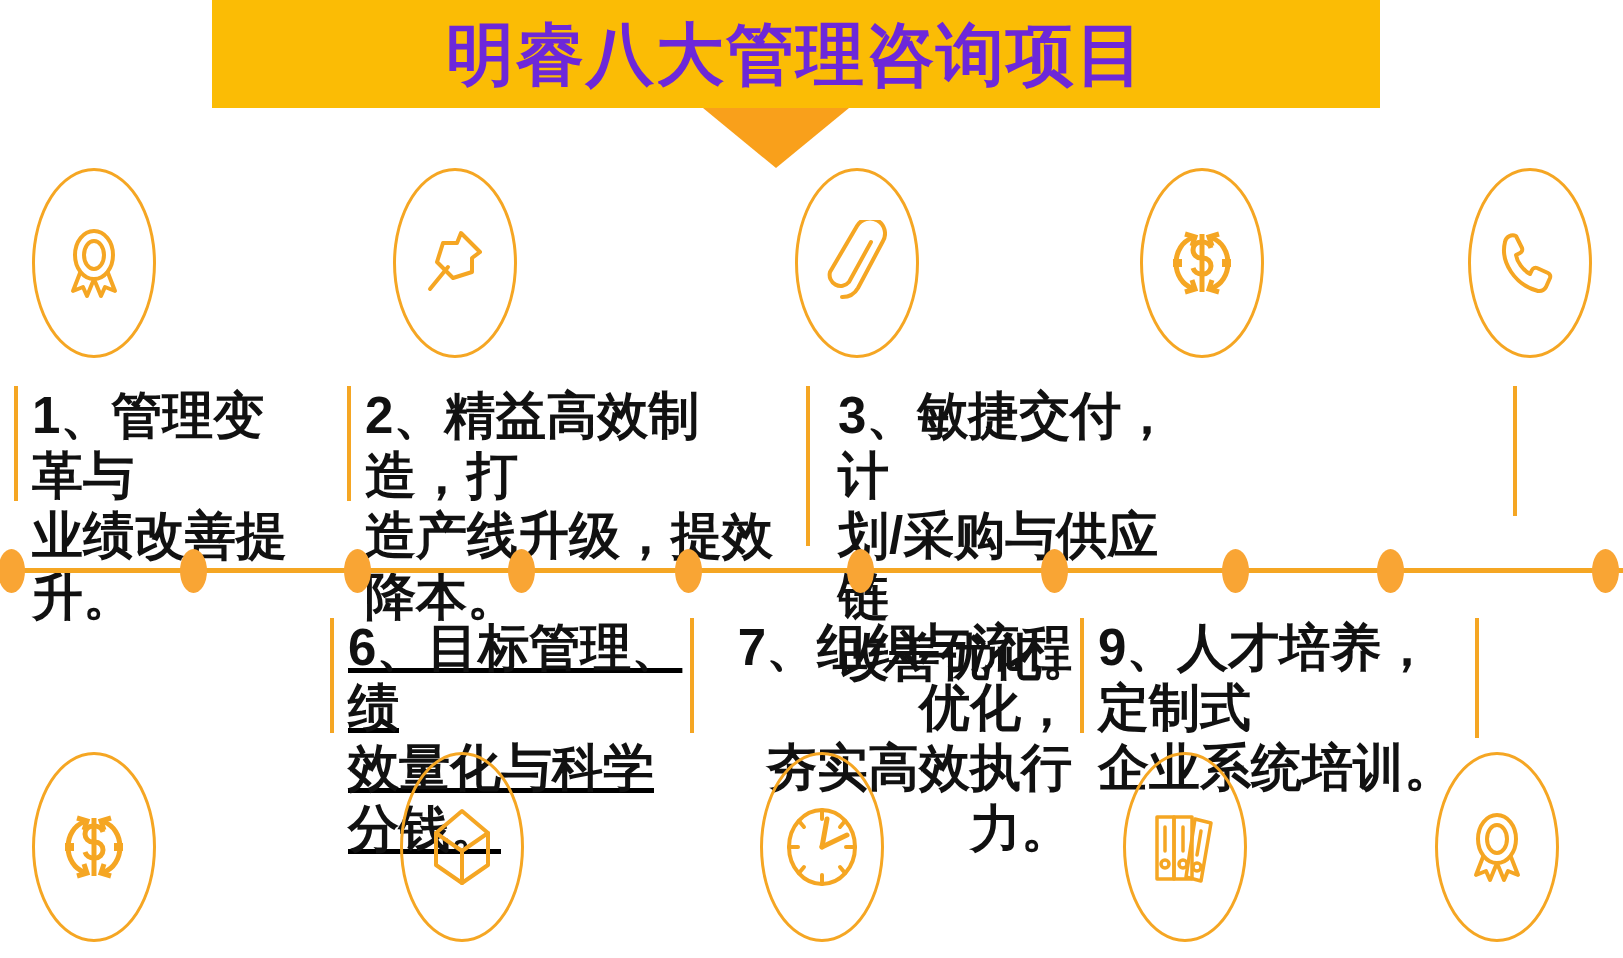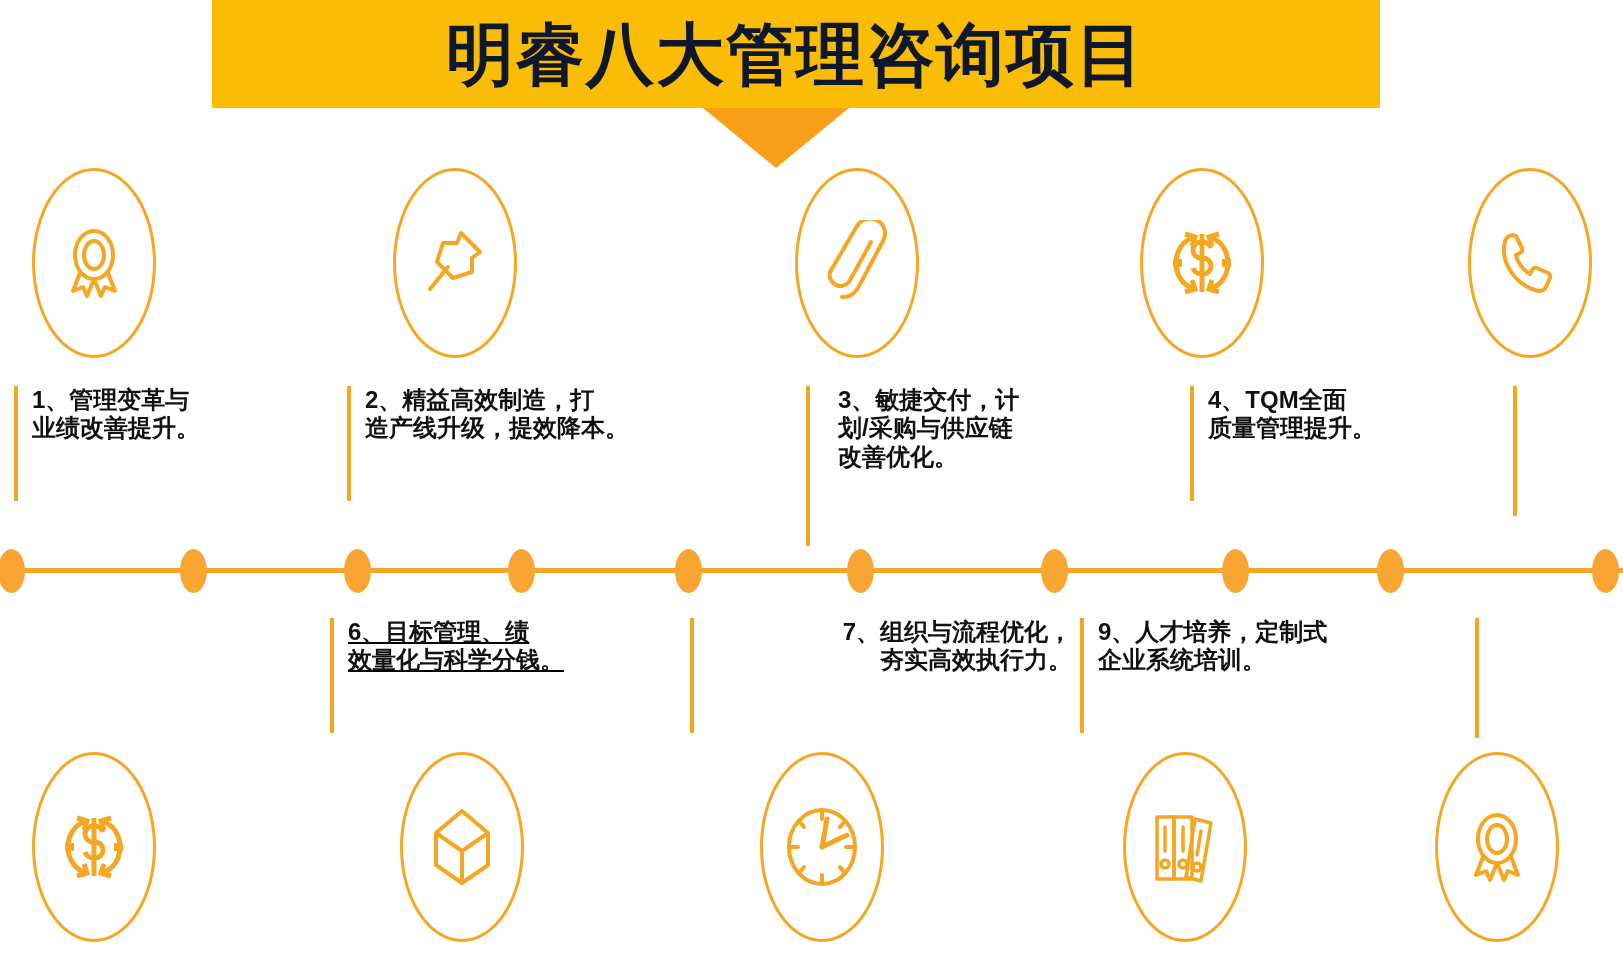--- a/index.html
+++ b/index.html
@@ -13,21 +13,21 @@
 
   
   .banner {
     position: absolute;
     left: 212px; top: 0px;
     width: 1168px; height: 108px;
     background: #FBBC05;
     display: flex; align-items: center; justify-content: center;
   }
   .banner-title {
-    color: #0f172a;
+    color: #6d28d9;
     font-size: 68px;
     font-weight: 700;
     letter-spacing: 2px;
     line-height: 1;
     white-space: nowrap;
   }
   .banner-arrow {
     position: absolute;
     left: 703px; top: 108px;
     width: 0; height: 0;
@@ -62,21 +62,21 @@
 
   
   .txt-block {
     position: absolute;
     border-left: 4px solid #F5A623;
     padding-left: 14px;
   }
   .txt-block p {
     color: #111;
     font-weight: 700;
-    font-size: 24px;
+    font-size: 51px;
     line-height: 1.18;
     letter-spacing: 0px;
     white-space: pre-line;
   }
 </style>
 </head>
 <body>
 
 <div id="stage">
 
@@ -148,24 +148,20 @@
     <p>2、精益高效制造，打
 造产线升级，提效降本。</p>
   </div>
 
   <div class="txt-block" style="left:806px; top:386px; width:390px; height:160px;padding-left:28px;">
     <p>3、敏捷交付，计
 划/采购与供应链
 改善优化。</p>
   </div>
 
-  <div class="txt-block" style="left:1190px; top:386px; width:320px; height:115px;">
-    <p>4、TQM全面
-质量管理提升。</p>
-  </div>
 
   <div style="position:absolute; left:1513px; top:386px; width:4px; height:130px; background:#F5A623;"></div>
 
   <div class="timeline-line"></div>
   <div class="dot" style="left:-2px;"></div>
   <div class="dot" style="left:180px;"></div>
   <div class="dot" style="left:344px;"></div>
   <div class="dot" style="left:508px;"></div>
   <div class="dot" style="left:675px;"></div>
   <div class="dot" style="left:847px;"></div>

